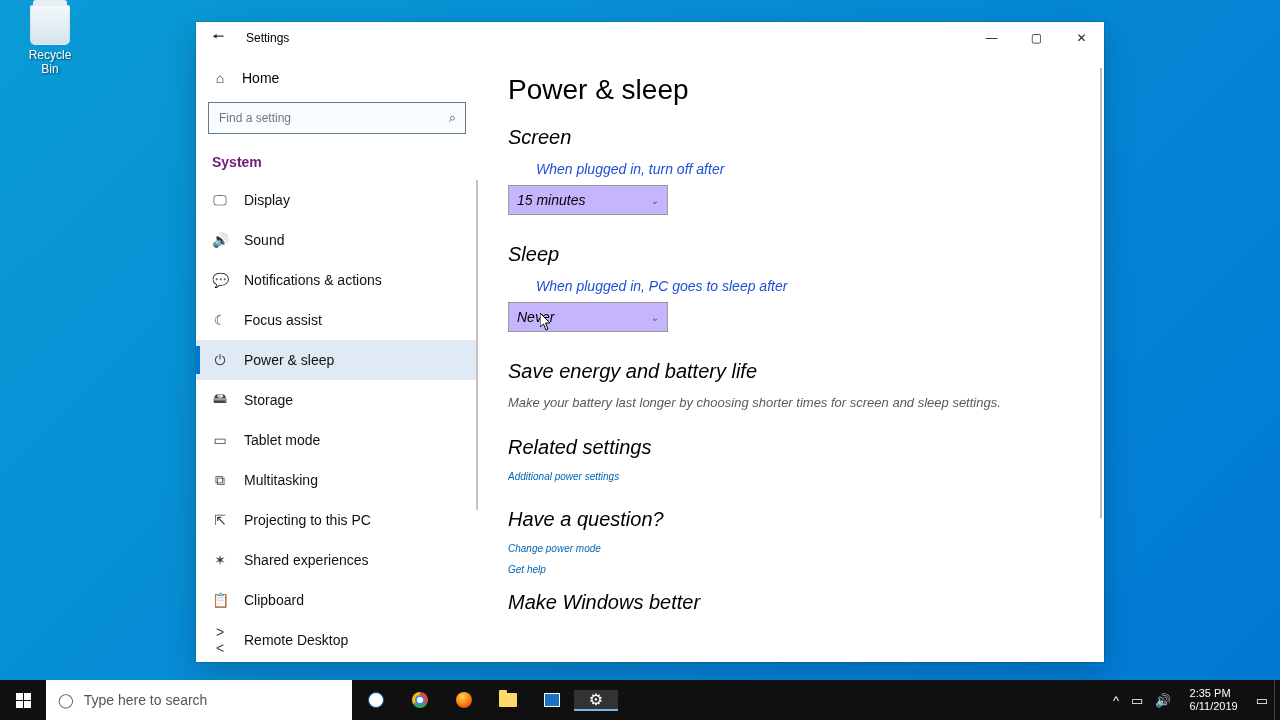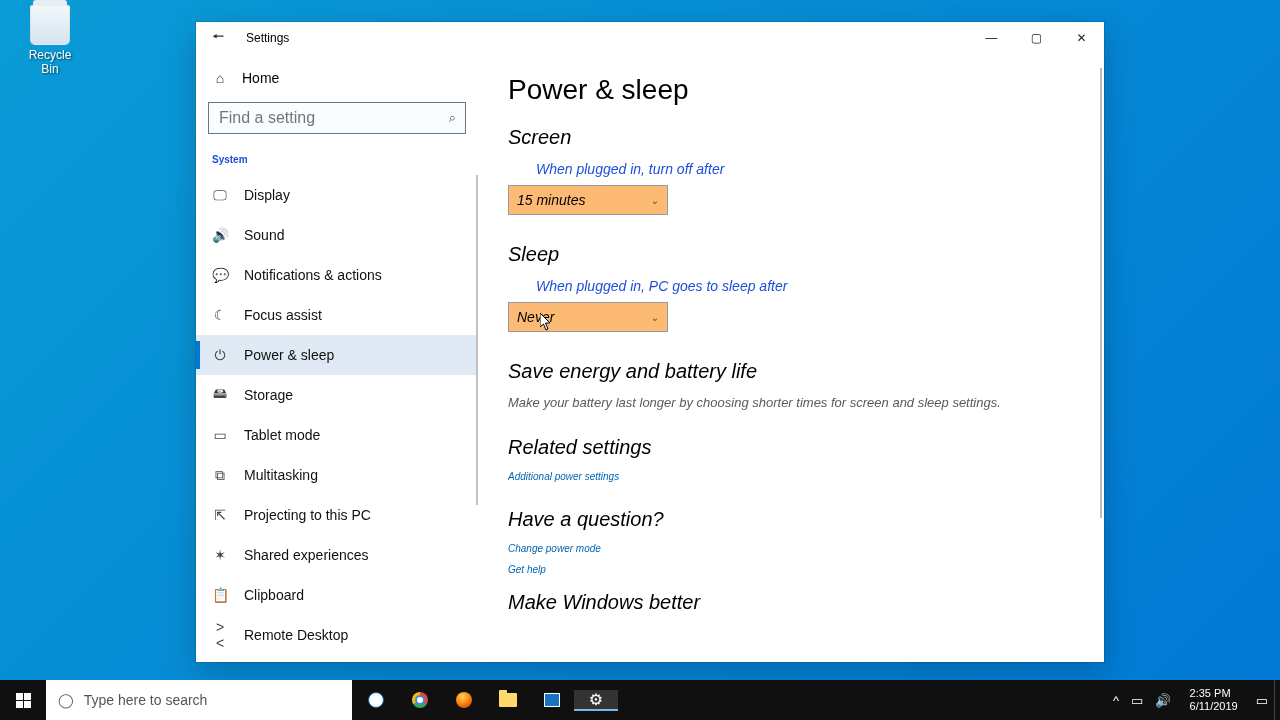--- a/index.html
+++ b/index.html
@@ -36,45 +36,45 @@
 
   .window-body { flex:1; display:flex; overflow:hidden; }
 
   
   .sidebar { width:282px; background:#fff; display:flex; flex-direction:column; padding-top:6px; }
   .home-row { display:flex; align-items:center; gap:14px; padding:10px 16px; font-size:14px; }
   .home-row .icon { width:16px; text-align:center; color:#333; }
   .search-wrap { padding: 6px 12px 12px; }
   .search-input {
     width:100%; height:32px; border:1px solid #687a86; padding:0 42px 0 10px;
-    font-size:16px; color:#666; background:#fafdff;
+    font-size:12px; color:#666; background:#fafdff;
   }
   .search-wrap { position:relative; }
   .search-icon-r { position:absolute; right:22px; top:14px; font-size:13px; color:#555; }
 
-  .side-section { padding:8px 16px 10px; font-size:10px; font-weight:600; color:#1d4ed8; }
+  .side-section { padding:8px 16px 10px; font-size:14px; font-weight:600; color:#701a75; }
 
   .side-list { flex:1; overflow-y:auto; position:relative; }
   .side-list::after { content:""; position:absolute; right:0; top:0; width:2px; height:330px; background:#c2c2c2; }
   .side-item {
     display:flex; align-items:center; gap:16px; height:40px;
     padding:0 16px; font-size:14px; color:#111; cursor:default; position:relative;
   }
   .side-item .s-icon { width:16px; text-align:center; color:#444; font-size:14px; }
   .side-item.active { background:#dfeaf5; }
   .side-item.active::before { content:""; position:absolute; left:0; top:6px; bottom:6px; width:4px; background:#0078d7; }
 
   
   .main { flex:1; padding:20px 30px 0; overflow:hidden; position:relative; }
   .main::after { content:""; position:absolute; right:2px; top:14px; width:2px; height:450px; background:#bcbcbc; }
   .page-title { font-size:28px; font-weight:400; color:#000; margin-bottom:20px; }
   .sect-h { font-size:20px; font-weight:400; color:#000; margin:0 0 12px; }
   .lbl { font-size:14px; color:#1d4ed8; margin-bottom:8px;margin-left:28px; }
   .combo {
-    width:160px; height:30px; border:1px solid #999; background:#fdba74;
+    width:160px; height:30px; border:1px solid #999; background:#c4b5fd;
     display:flex; align-items:center; justify-content:space-between; padding:0 8px; font-size:14px;
     margin-bottom:28px;
   }
   .combo .chev { font-size:10px; color:#555; }
   .hint { font-size:13px; color:#5a5a5a; margin-bottom:13px; }
   .link { font-size:10px; color:#0066b4; margin-bottom:10px; display:block; width:fit-content; cursor:pointer; }
   .group { margin-bottom:26px;font-style:italic; }
   .main-inner { height:100%; overflow:hidden; }
 
   

